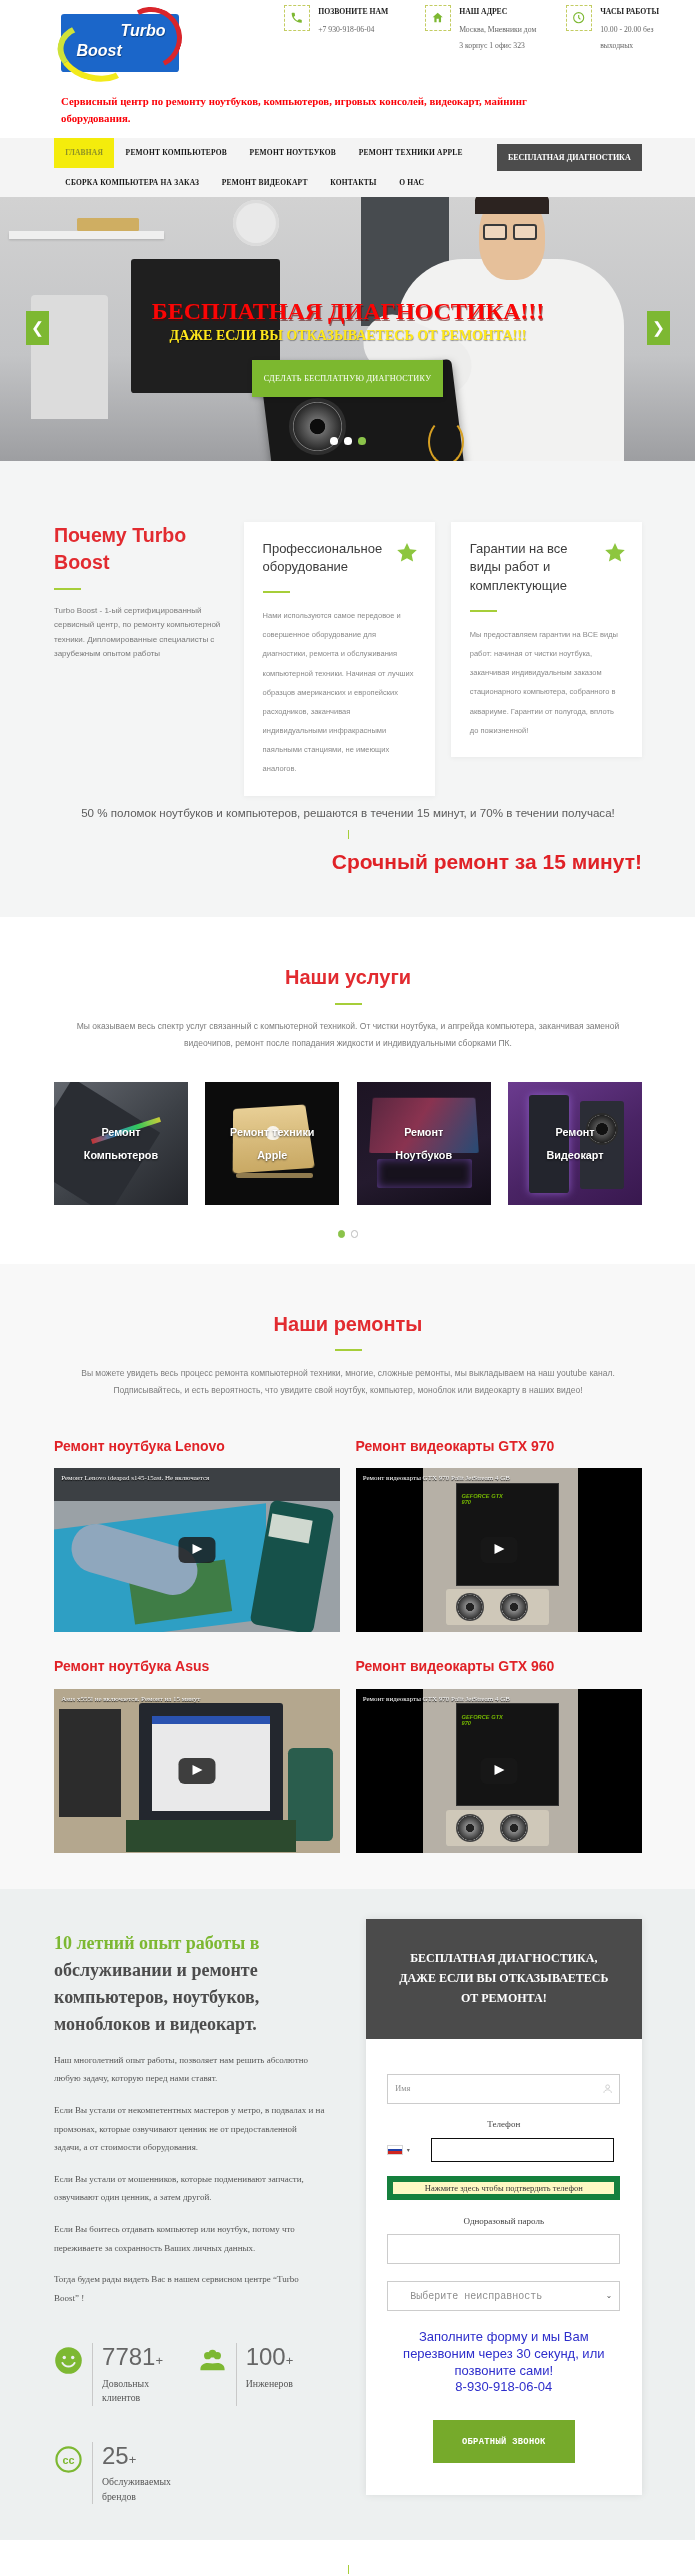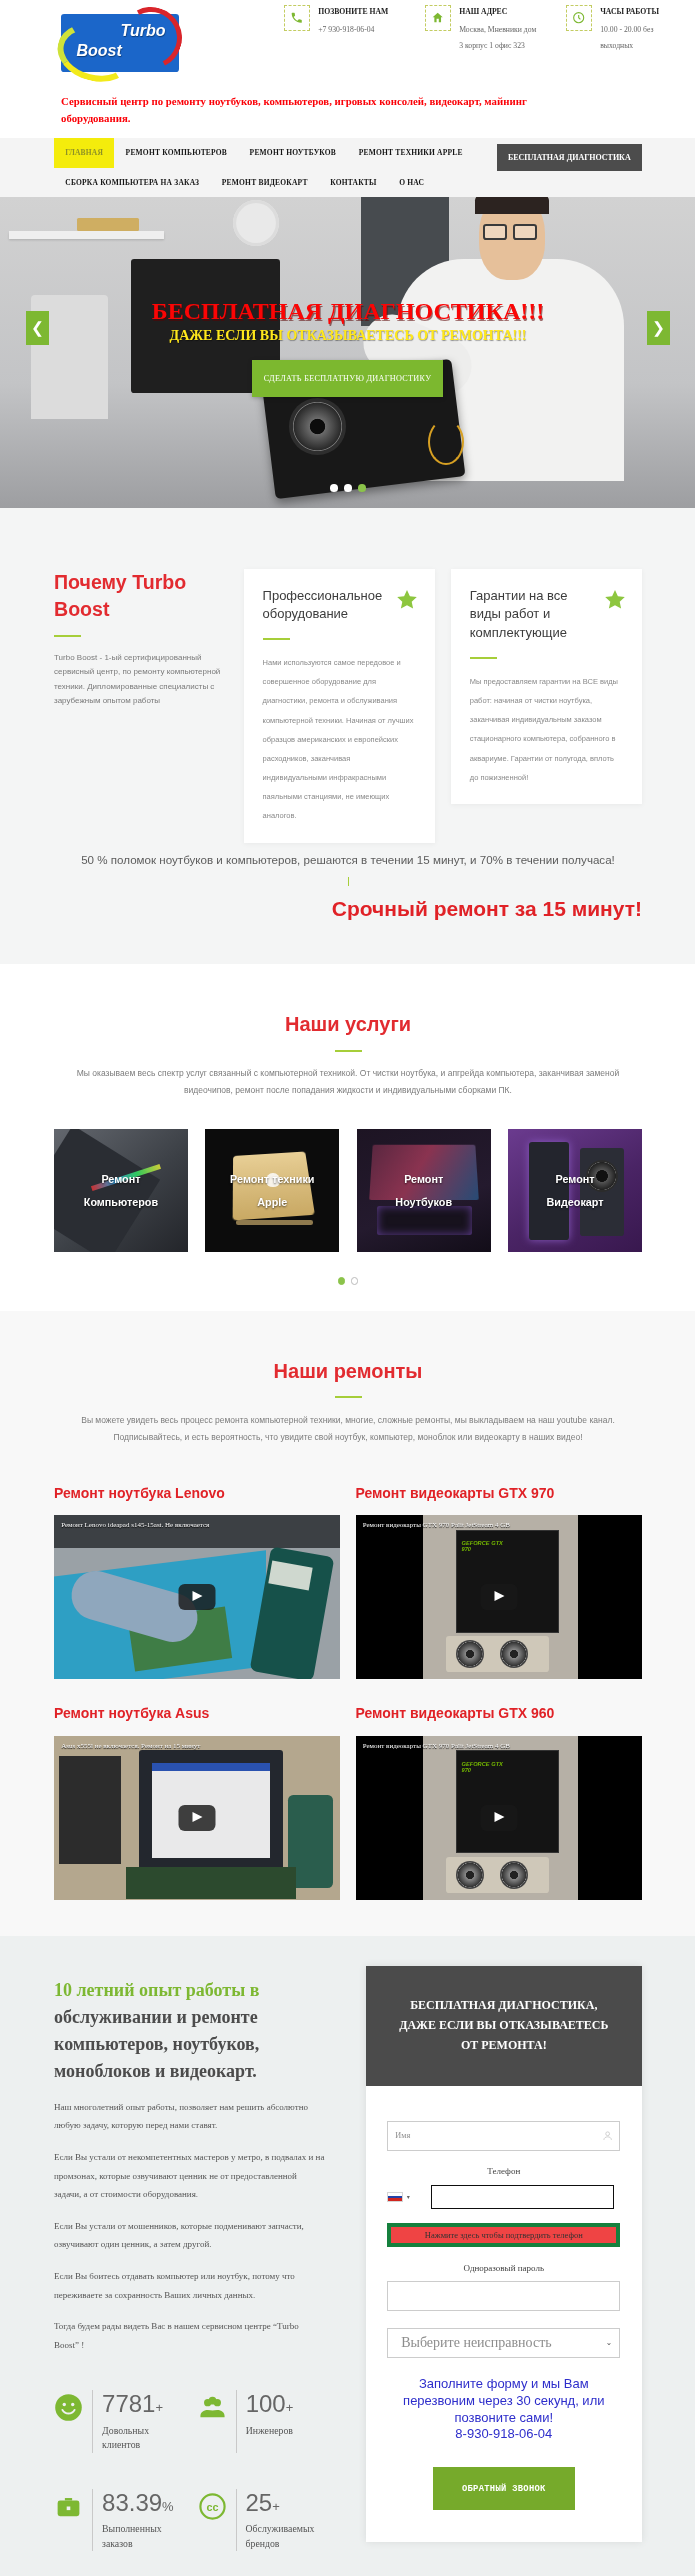--- a/index.html
+++ b/index.html
@@ -26,21 +26,21 @@
   .tagline{background:#fff;padding:3.1px 61px 10.3px;font-family:"Liberation Serif",serif;font-weight:700;color:#fb0007;font-size:10.8px;line-height:1.6;max-width:639px}
 
   
   .navbar{background:#f4f4f4;position:relative;padding:0 54px;min-height:58px}
   .menu{display:flex;flex-wrap:wrap;width:443px}
   .menu a{font-family:"Liberation Serif",serif;font-size:7.5px;font-weight:700;color:#151515;padding:10.3px 11.3px;letter-spacing:0.2px}
   .menu a.active{background:#f4ec0c;color:#8e9226}
   .nav-cta{position:absolute;right:54px;top:6.2px;background:#4c4c4c;color:#fff;font-family:"Liberation Serif",serif;font-weight:700;font-size:8px;padding:8.8px 11.3px;border:none;cursor:pointer}
 
   
-  .hero{height:311px;position:relative;background:linear-gradient(180deg,#d2d2d2 0%,#c3c4c6 60%,#9d9ea1 100%);overflow:hidden}
+  .hero{height:264px;position:relative;background:linear-gradient(180deg,#d2d2d2 0%,#c3c4c6 60%,#9d9ea1 100%);overflow:hidden}
   .hero *{position:absolute}
   .h-shelf{left:9.3px;top:34px;width:155px;height:8.2px;background:#efefef;box-shadow:0 1.5px 2.1px rgba(0,0,0,.15)}
   .h-shelf2{left:77px;top:20.6px;width:62px;height:13.4px;background:#cfae62;border-radius:1.5px}
   .h-clock{left:233px;top:3.1px;width:46px;height:46px;border-radius:50%;background:#e9e9e9;box-shadow:inset 0 0 0 3.1px #dcdcdc}
   .h-mon1{left:31px;top:98px;width:77px;height:124px;background:#dcdcdc;border-radius:4.1px 4.1px 0 0}
   .h-mon2{left:131px;top:62px;width:149px;height:134px;background:#1f1f1f;border-radius:3.1px}
   .h-binder{left:361px;top:0;width:88px;height:129px;background:#474b4f}
   .h-coat{left:397px;top:62px;width:227px;height:222px;background:#f2f2f1;border-radius:67px 67px 0 0}
   .h-arm{left:361px;top:129px;width:113px;height:57px;background:#ededec;border-radius:31px;transform:rotate(24deg)}
   .h-head{left:479px;top:-4.1px;width:66px;height:87px;background:#e6c09a;border-radius:46% 46% 42% 42%}
@@ -153,23 +153,23 @@
   .form-body{padding:26px 21.6px 32px;text-align:center}
   .inwrap{position:relative;margin-top:9.3px}
   .tinput{width:100%;height:30px;border:0.5px solid #ccc;background:#fff;padding:0 23px 0 7.2px;font-family:"Liberation Serif",serif;font-size:8.2px;color:#444}
   .tinput::placeholder{color:#8d8d8d}
   .person-ic{position:absolute;right:7.2px;top:8.8px;color:#c9c9c9}
   .flabel{display:block;font-family:"Liberation Serif",serif;font-size:9px;color:#3f3f3f;margin:15.5px 0 8.2px}
   .phone-row{display:flex;align-items:center;margin-top:3.1px}
   .flag{width:15.5px;height:10.3px;border:0.5px solid #d5d5d5;background:linear-gradient(180deg,#fff 33%,#2242a8 33% 66%,#d0261f 66%)}
   .caret{color:#666;font-size:5.2px;margin-left:3.1px}
   .phone-input{width:183px;height:24px;border:1px solid #0e0e0e;margin-left:19.6px;font-size:8.2px;padding:0 6.2px}
-  .confirm{width:100%;height:24px;background:#ef4444;border:4px solid #15803d;font-family:"Liberation Serif",serif;font-size:8.5px;color:#333;margin-top:14.4px;cursor:pointer}
+  .confirm{width:100%;height:24px;background:#fef9c3;border:6px solid #15803d;font-family:"Liberation Serif",serif;font-size:8.5px;color:#333;margin-top:14.4px;cursor:pointer}
   .selwrap{position:relative;margin-top:17.5px}
-  .selbox{width:100%;height:30px;border:0.5px solid #ccc;display:flex;align-items:center;padding:0 13px;font-family:Liberation Serif, serif;font-size:14px;color:#8d8d8d;cursor:pointer}
+  .selbox{width:100%;height:30px;border:0.5px solid #ccc;display:flex;align-items:center;padding:0 22px;font-family:Liberation Mono, monospace;font-size:10px;color:#8d8d8d;cursor:pointer}
   .selchev{position:absolute;right:8.2px;top:9.3px;color:#555;font-size:7.7px}
   .note{color:#2e2ecb;font-family:"Liberation Sans",sans-serif;font-size:13px;line-height:1.3;margin-top:17.5px}
   .cta-green{display:inline-block;background:#76aa2b;color:#fff;border:none;font-family:Liberation Mono, monospace;font-weight:700;font-size:8.8px;letter-spacing:0.3px;padding:16.5px 29px;margin-top:24px;cursor:pointer}
 
   
   .reviews{background:#fff;text-align:center;padding:25px 0 20.6px;position:relative}
   .reviews .tickline{margin:0 auto 12.4px}
 </style>
 </head>
 <body>
@@ -415,30 +415,20 @@
               <circle cx="8" cy="8" r="3"></circle>
               <circle cx="16" cy="8" r="3"></circle>
               <circle cx="12" cy="6.4" r="3.2"></circle>
               <path d="M2 19c0-3 2.6-5 6-5 1.5 0 2.9.4 4 .4s2.5-.4 4-.4c3.4 0 6 2 6 5v1H2v-1z"></path>
             </svg></span>
         <span class="vr"></span>
         <div><span class="cnum">100</span><span class="csuf">+</span>
           <div class="clabel">Инженеров</div></div>
       </div>
       <div class="counter">
-        <span class="cicon"><svg width="29" height="29" viewBox="0 0 24 24" fill="currentColor">
-              <path d="M9 5h6v2H9z"></path>
-              <rect x="3" y="7" width="18" height="13" rx="2"></rect>
-              <rect x="10.5" y="12" width="3" height="3" fill="#edf0f0"></rect>
-            </svg></span>
-        <span class="vr"></span>
-        <div><span class="cnum">83.39</span><span class="csuf">%</span>
-          <div class="clabel">Выполненных заказов</div></div>
-      </div>
-      <div class="counter">
         <span class="cicon"><svg width="29" height="29" viewBox="0 0 24 24" fill="none" stroke="currentColor" stroke-width="1.8">
               <circle cx="12" cy="12" r="10"></circle>
               <text x="12" y="16" text-anchor="middle" font-size="9" font-weight="bold" fill="currentColor" stroke="none" font-family="Liberation Sans,sans-serif">cc</text>
             </svg></span>
         <span class="vr"></span>
         <div><span class="cnum">25</span><span class="csuf">+</span>
           <div class="clabel">Обслуживаемых брендов</div></div>
       </div>
     </div>
   </div>

